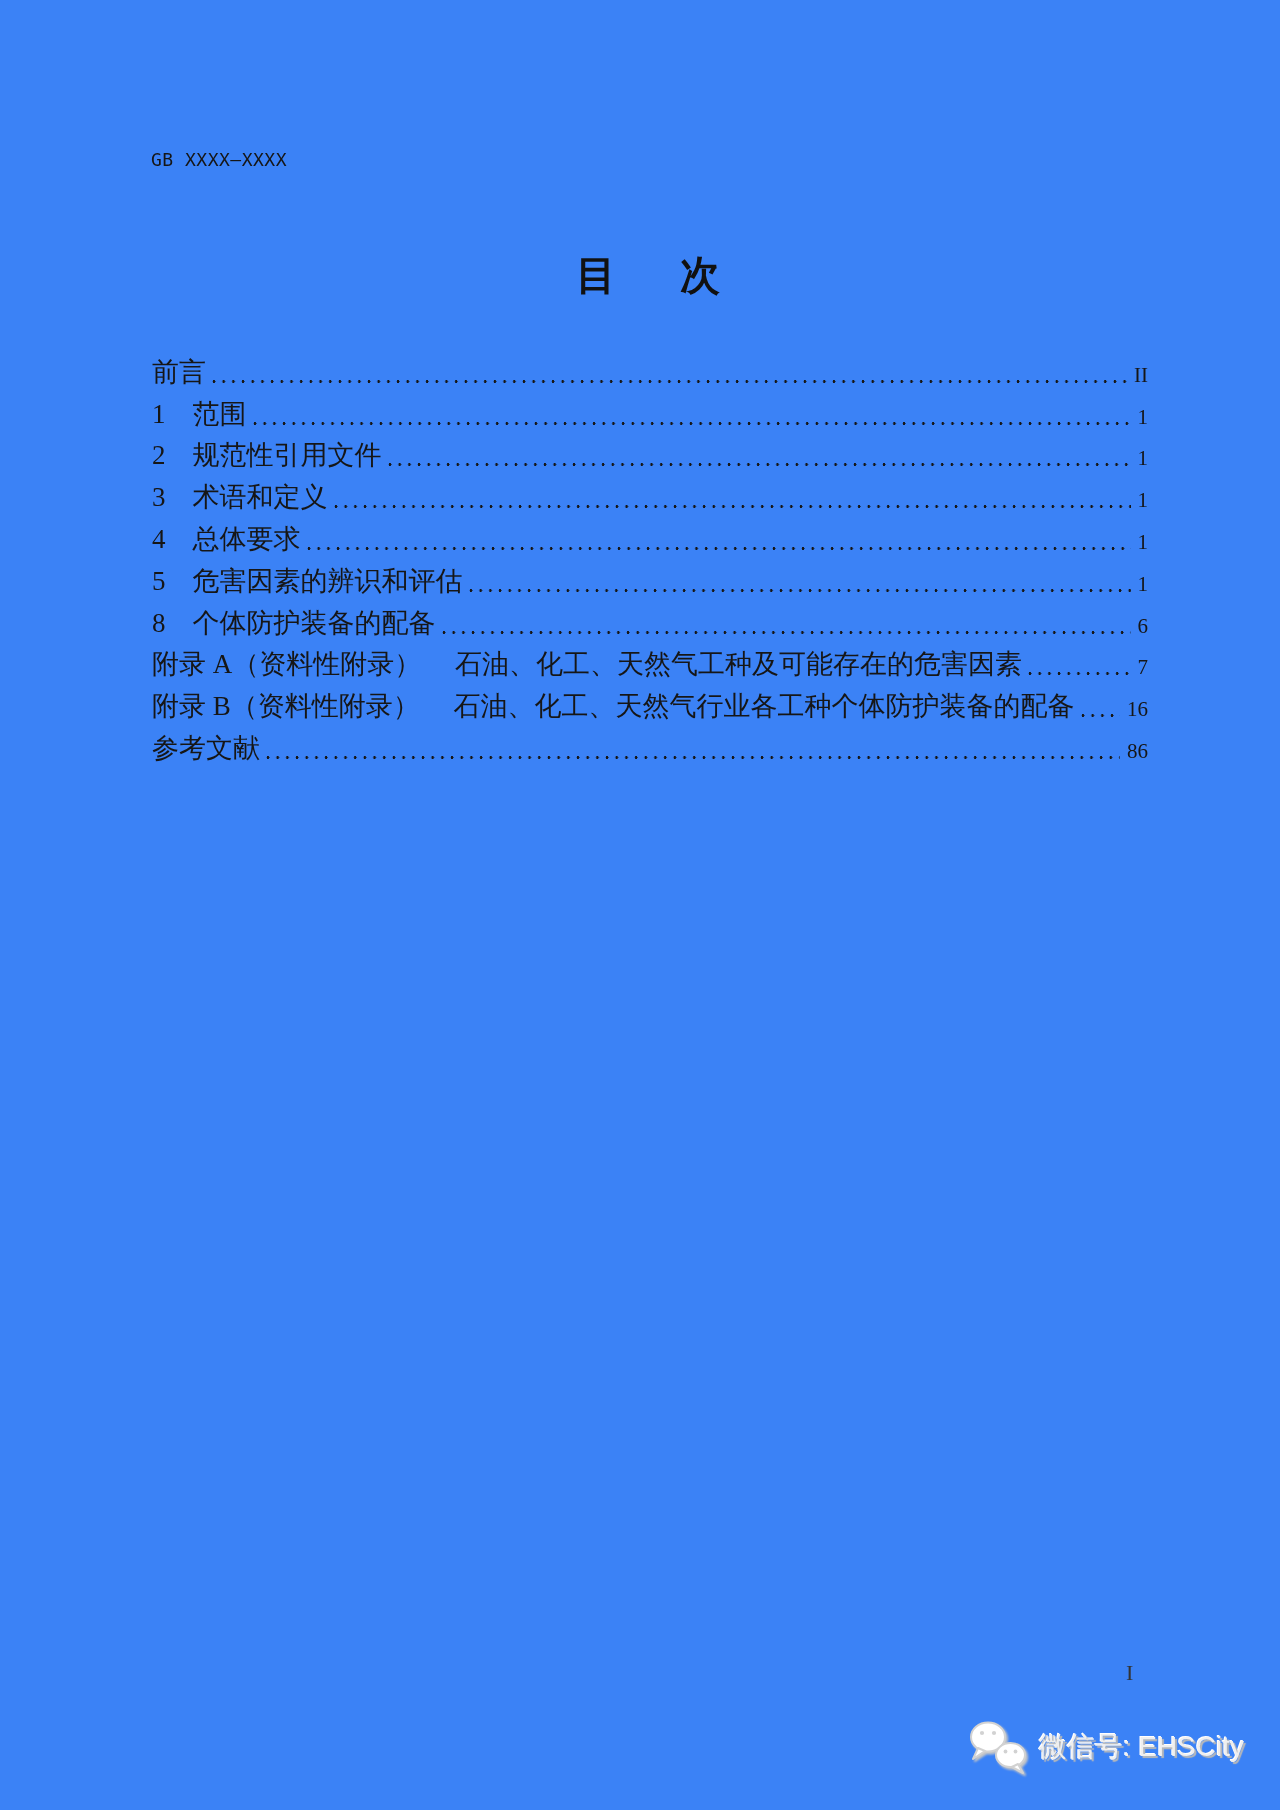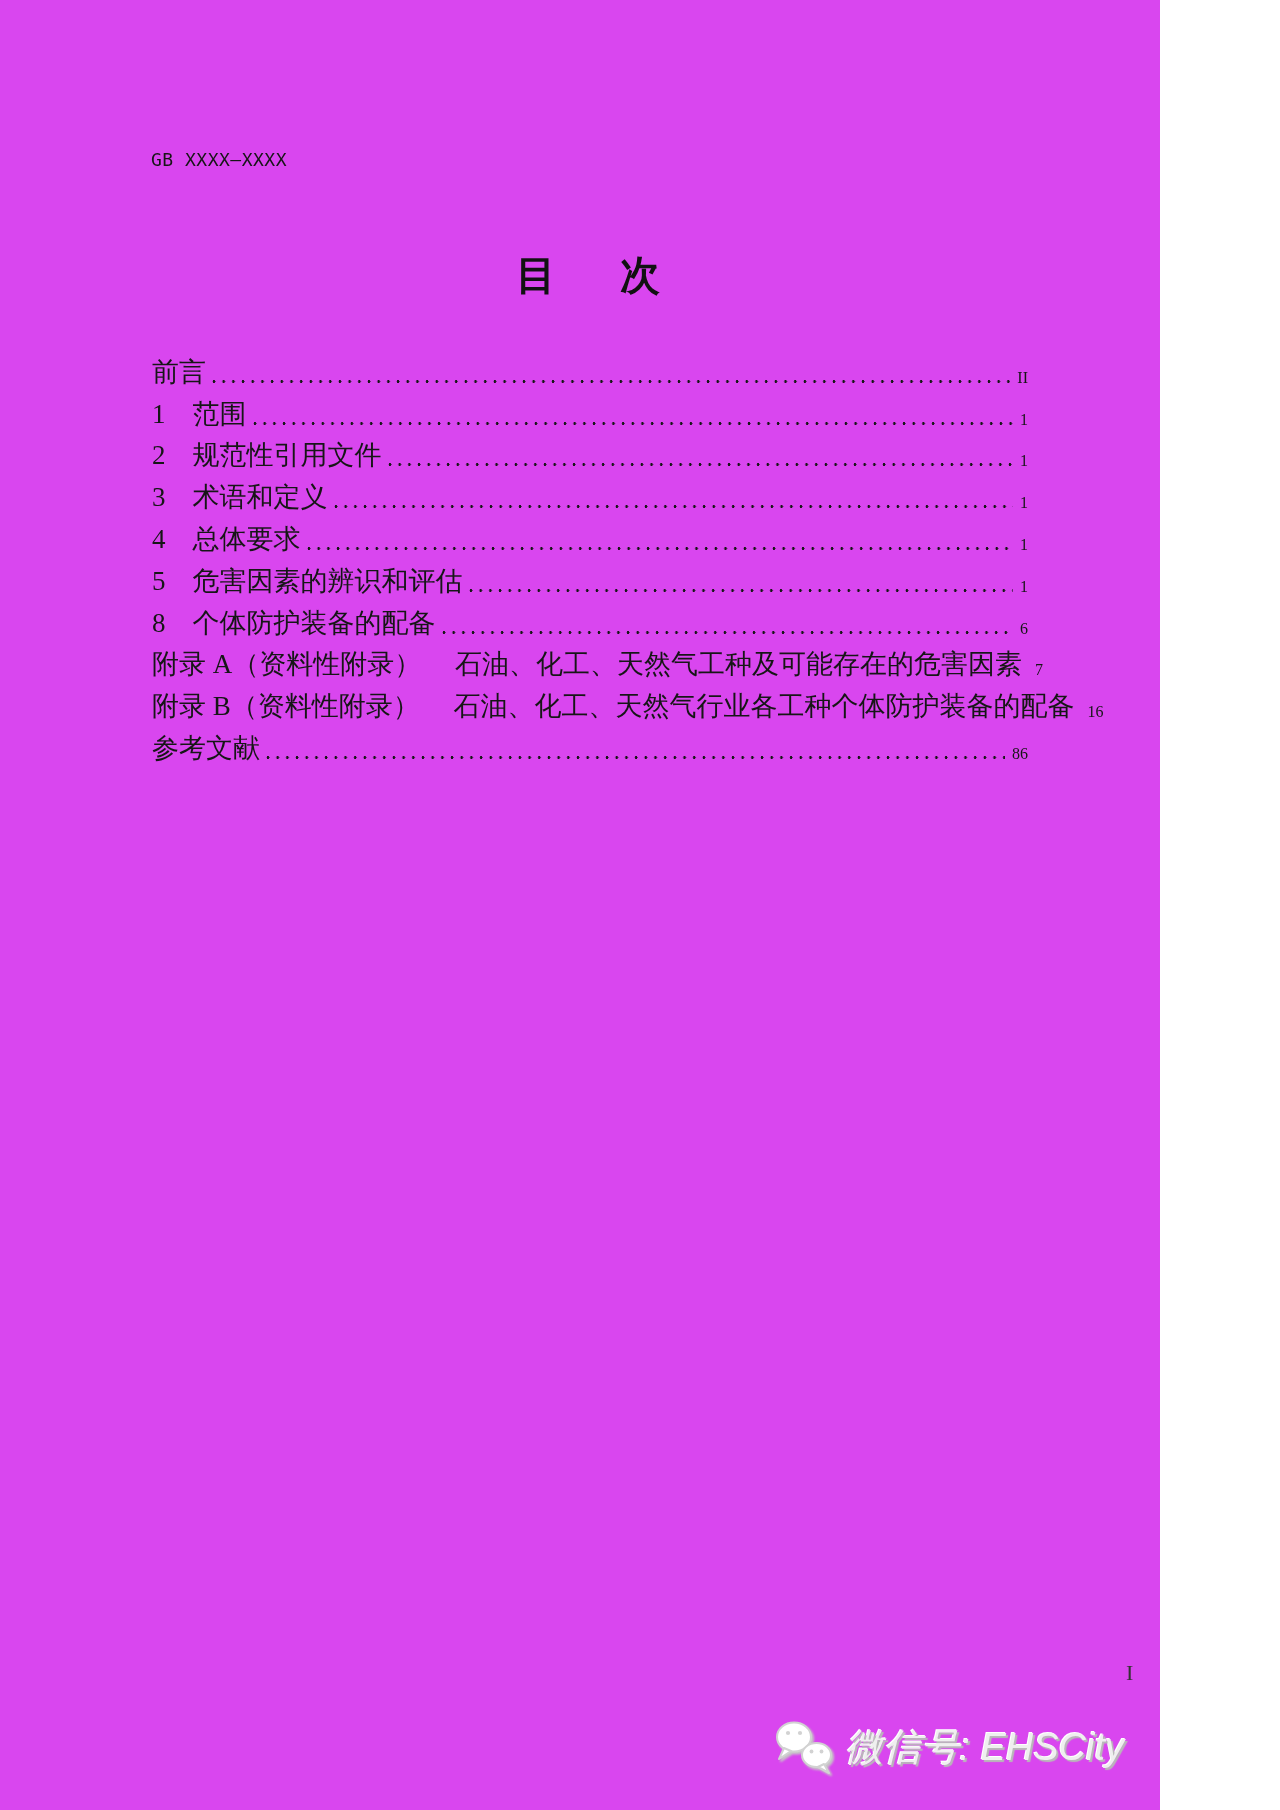--- a/index.html
+++ b/index.html
@@ -1,19 +1,19 @@
 <!DOCTYPE html>
 <html><head>
 <meta charset="utf-8">
 <style>
   html,body{margin:0;padding:0;background:#ffffff;}
   .page{
     position:relative;
-    width:1160px;height:1810px;
-    background:#d946ef;
+    width:1280px;height:1810px;
+    background:#3b82f6;
     overflow:hidden;
     font-family:"Liberation Serif","DejaVu Serif",serif;
     color:#1a1a1a;
   }
   .doc-header{
     position:absolute;left:151px;top:149px;
     font-family:"DejaVu Sans Mono","Liberation Mono",monospace;
     font-size:18px;line-height:1.2;letter-spacing:0.5px;
     color:#161616;white-space:pre;
   }
@@ -38,40 +38,39 @@
   }
   .toc-leader{
     flex:1 1 auto;align-self:flex-end;
     height:5px;margin:0 7px 2px 6px;
     background-image:radial-gradient(circle at 2px 2.5px,#161616 1.25px,transparent 1.6px);
     background-size:9.7px 5px;
     background-repeat:repeat-x;
     background-position:left bottom;
   }
   .toc-page{
-    font-size:16px;line-height:1;flex:0 0 auto;
+    font-size:21px;line-height:1;flex:0 0 auto;
     color:#161616;font-family:"Liberation Serif","DejaVu Serif",serif;
   }
   .folio{
     position:absolute;left:1126px;top:1660px;
     font-size:22px;color:#333;
     font-family:"Liberation Serif","DejaVu Serif",serif;
   }
   .watermark{
     position:absolute;top:1720px;right:36px;
     display:flex;align-items:center;gap:8px;
     user-select:none;
   }
   .watermark-text{
     font-family:"Liberation Sans","DejaVu Sans",sans-serif;
-    font-size:38px;line-height:1;
+    font-size:28px;line-height:1;
     color:#efefef;
     text-shadow:2px 2px 1px #b9b9b9,-1px -1px 0 #ffffff;
     white-space:pre;
-    font-style:italic;
   }
   .wechat-icon{
     filter:drop-shadow(2px 2px 1px #c6c6c6);
   }
 </style>
 </head>
 <body>
 
 <div class="page">
 

